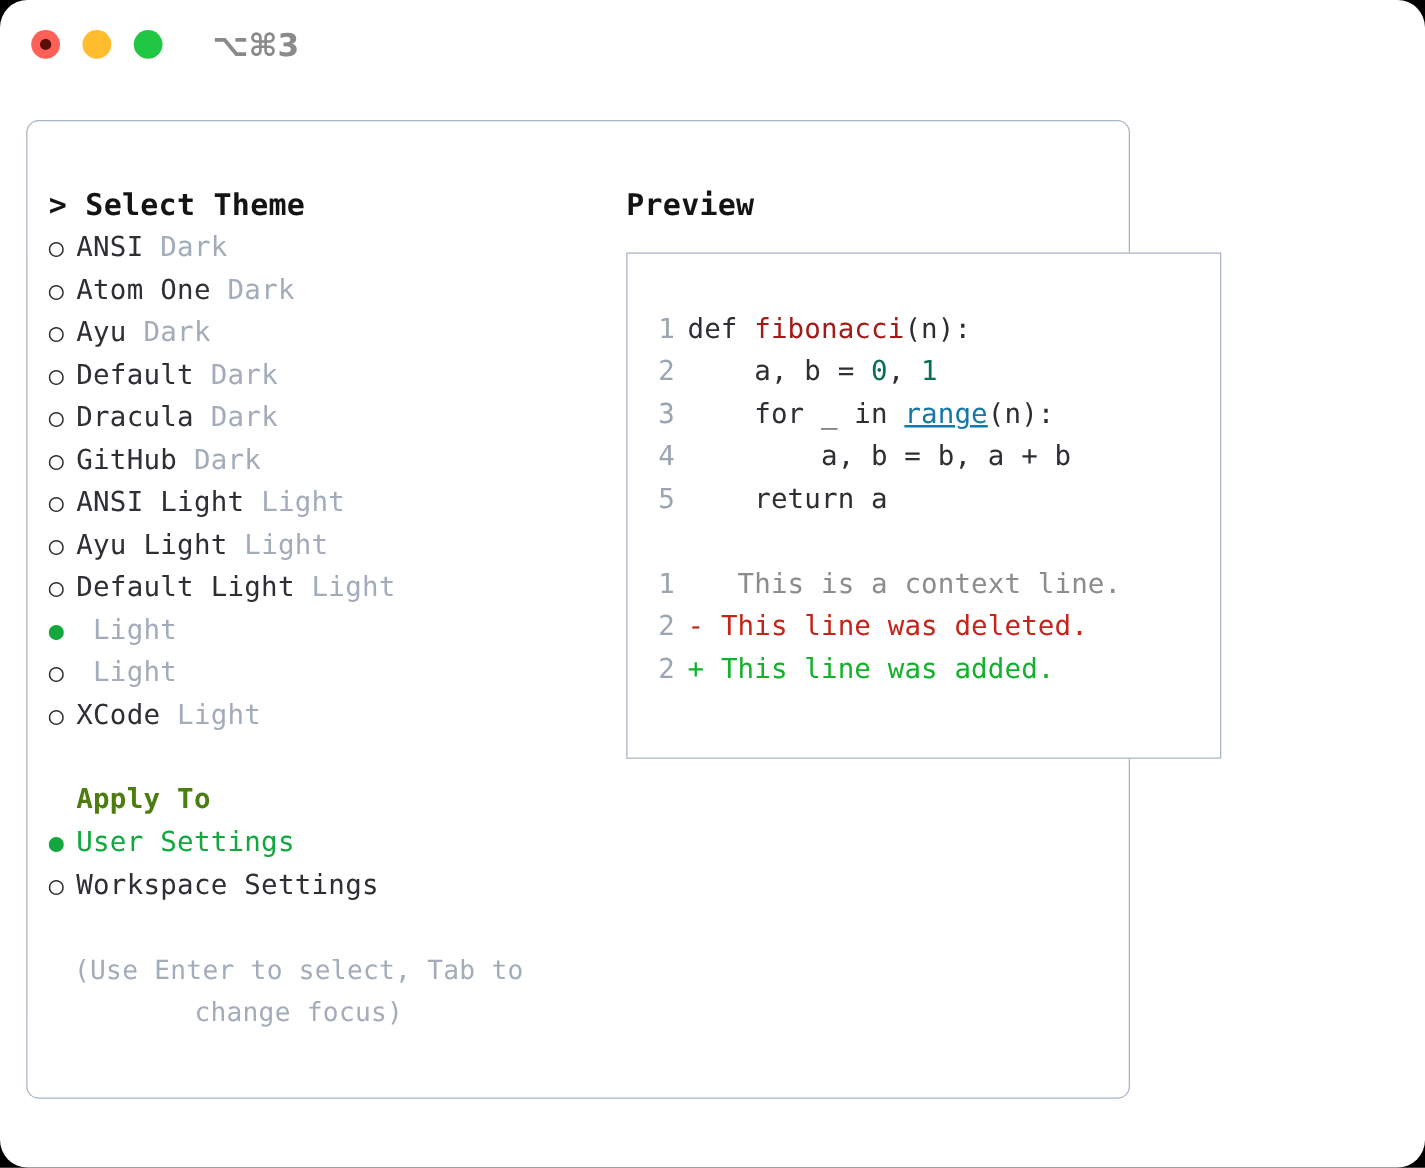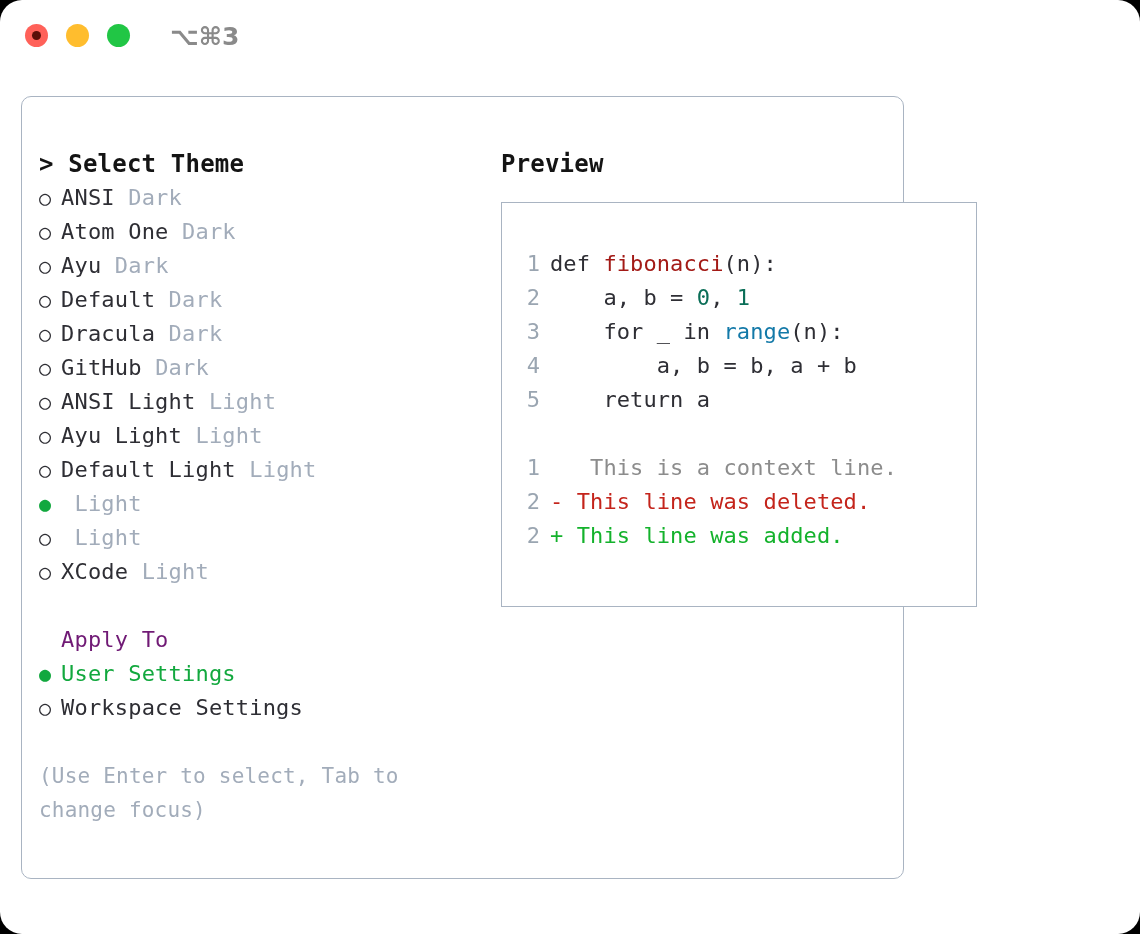--- a/index.html
+++ b/index.html
@@ -117,37 +117,38 @@
     line-height: 34px;
   }
   .bullet.on { color: #12a83e; }
   .opt-label { color: #2e2e34; }
   .opt.selected .opt-label { color: #12a83e; }
   .opt-suffix { color: #a2acba; }
   .opt-suffix::before { content: " "; }
 
   .group-head {
     font-size: 22px;
-    font-weight: 400;
-    color: #701a75;
+    font-weight: 700;
+    color: #4d7c0f;
     line-height: 34px;
     height: 34px;
     padding-left: 22px;
     white-space: pre;
     letter-spacing: 0.2px;
   }
   .spacer-line { height: 34px; }
 
   .hint {
     margin-top: 34px;
     font-size: 21px;
     line-height: 34px;
     color: #a2acba;
     width: 400px;
     letter-spacing: 0.2px;
+    text-align: center;
   }
 
   
   .preview-title {
     font-size: 24px;
     font-weight: 700;
     color: #141414;
     line-height: 34px;
     white-space: pre;
     letter-spacing: 0.2px;
@@ -173,21 +174,21 @@
     color: #9aa5b1;
     display: inline-block;
     width: 22px;
     text-align: right;
     margin-right: 10px;
   }
   .tok-kw      { color: #2e2e34; }
   .tok-fn      { color: #a31a16; }
   .tok-plain   { color: #2e2e34; }
   .tok-num     { color: #0a6e57; }
-  .tok-builtin { color: #1379a8; }
+  .tok-builtin { color: #1379a8; text-decoration: underline; }
   .blank-line  { height: 34px; }
   .d-ctx { color: #8c8c8c; }
   .d-del { color: #c4241b; }
   .d-add { color: #14b22c; }
 </style>
 </head>
 <body>
 
 <div class="window">
 

